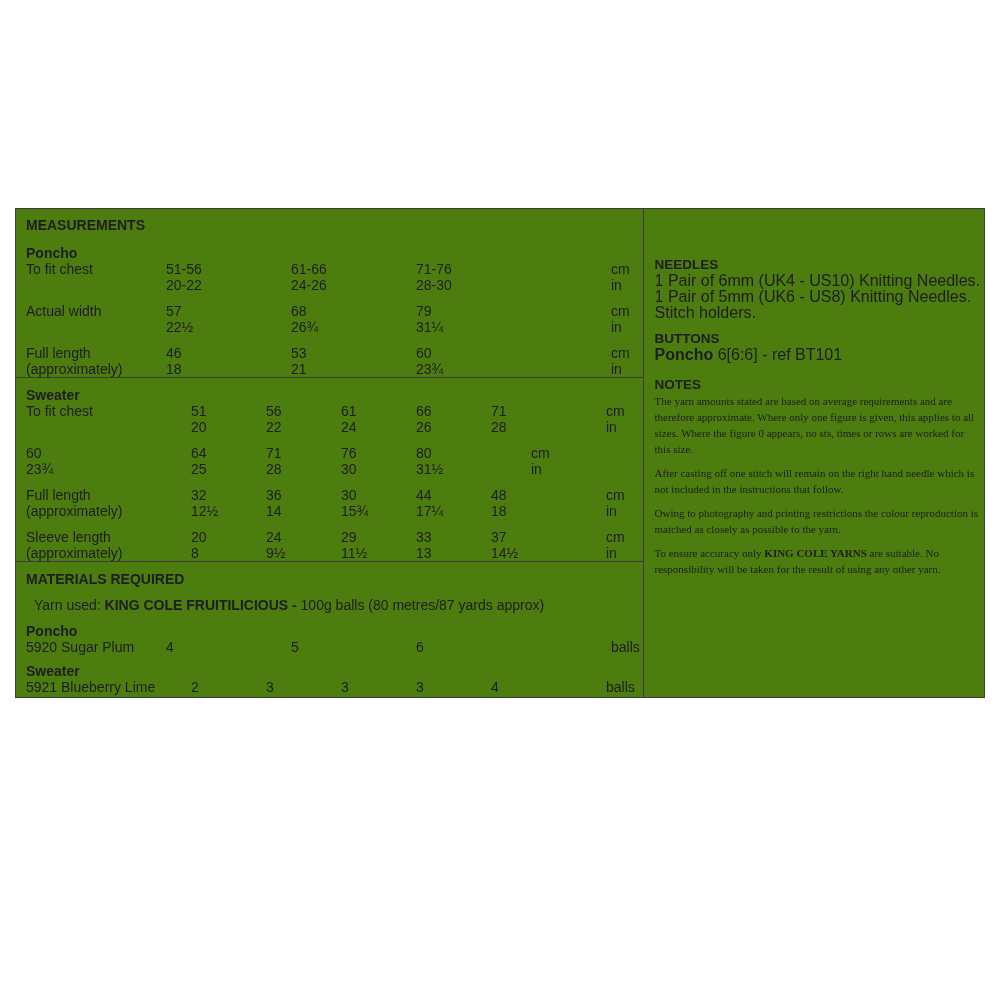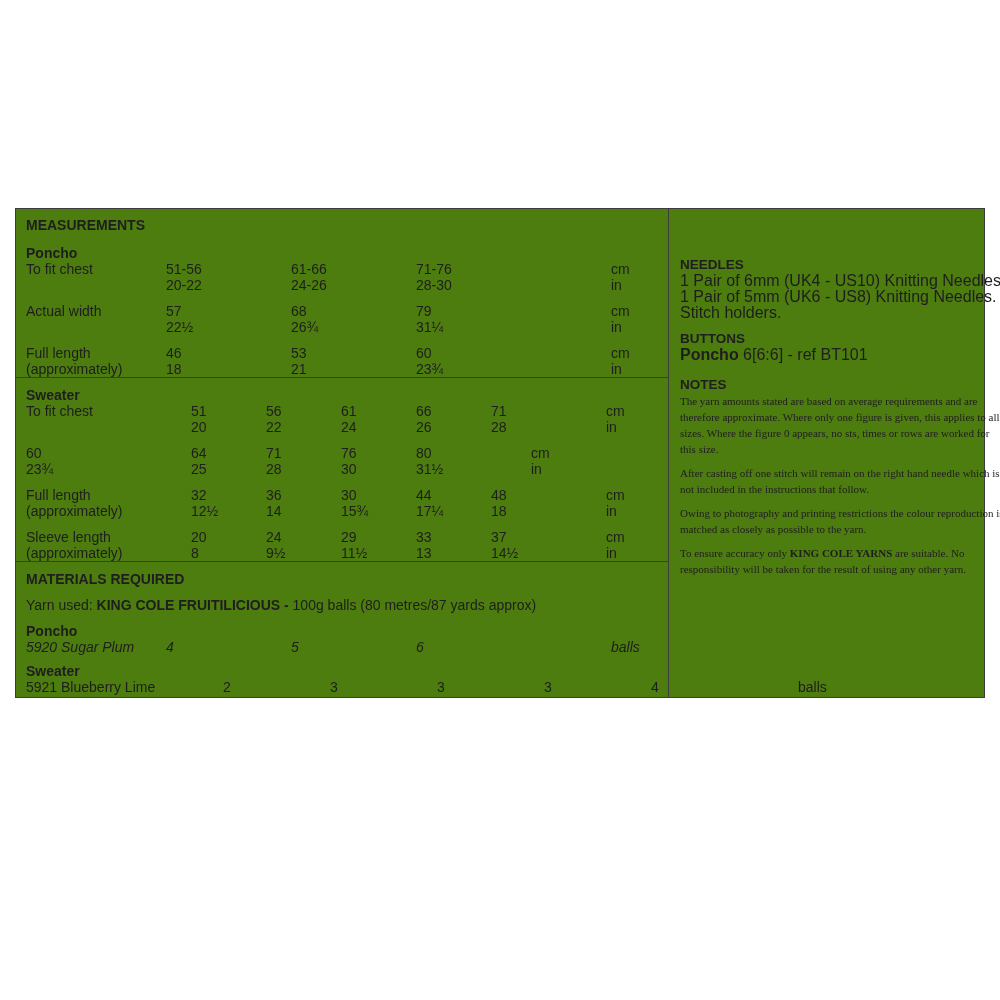--- a/index.html
+++ b/index.html
@@ -22,24 +22,24 @@
 
   .prow, .srow { line-height:16px; margin-bottom:10px; }
   .prow { display:grid; grid-template-columns:140px 125px 125px 125px 1fr; }
   .srow { display:grid; grid-template-columns:165px 75px 75px 75px 75px 75px 1fr; }
   .prow:last-child, .srow:last-child { margin-bottom:0; }
   .cell div { min-height:16px; }
   .val { text-align:left; }
   .unit-p { padding-left:70px; }
   .unit-s { padding-left:40px; }
 
-  .yarn-line { line-height:16px; margin:10px 0; }
+  .yarn-line { line-height:16px; margin:10px 8px; }
   .mat-group { margin-bottom:8px; }
-  .mrow-p { display:grid; grid-template-columns:140px 125px 125px 125px 1fr; line-height:16px;font-style:italic; }
-  .mrow-s { display:grid; grid-template-columns:165px 75px 75px 75px 75px 75px 1fr; line-height:16px;gap:32px; }
+  .mrow-p { display:grid; grid-template-columns:140px 125px 125px 125px 1fr; line-height:16px; }
+  .mrow-s { display:grid; grid-template-columns:165px 75px 75px 75px 75px 75px 1fr; line-height:16px; }
 
   .rline { white-space:nowrap; font-size:16px; }
   .rpara { font-size:11px; margin-bottom:8px;font-family:Liberation Serif, serif; }
   .col-right .h-title { font-size:13.5px; }
   .gap-s { height:10px; } .gap-m { height:14px; }
   b { font-weight:bold; }
 </style>
 </head>
 <body>
 

